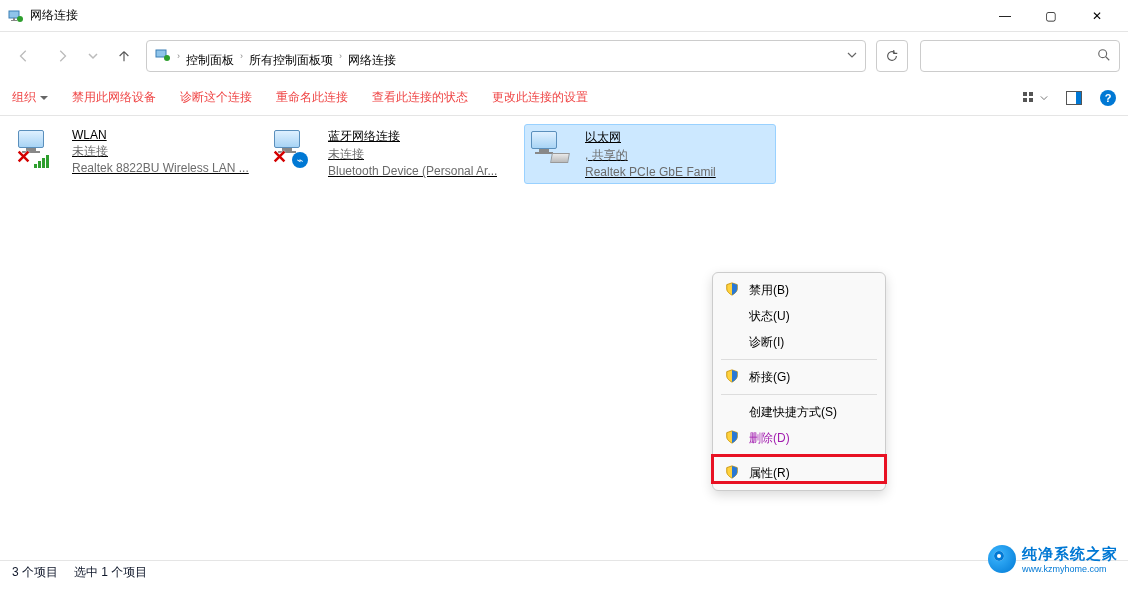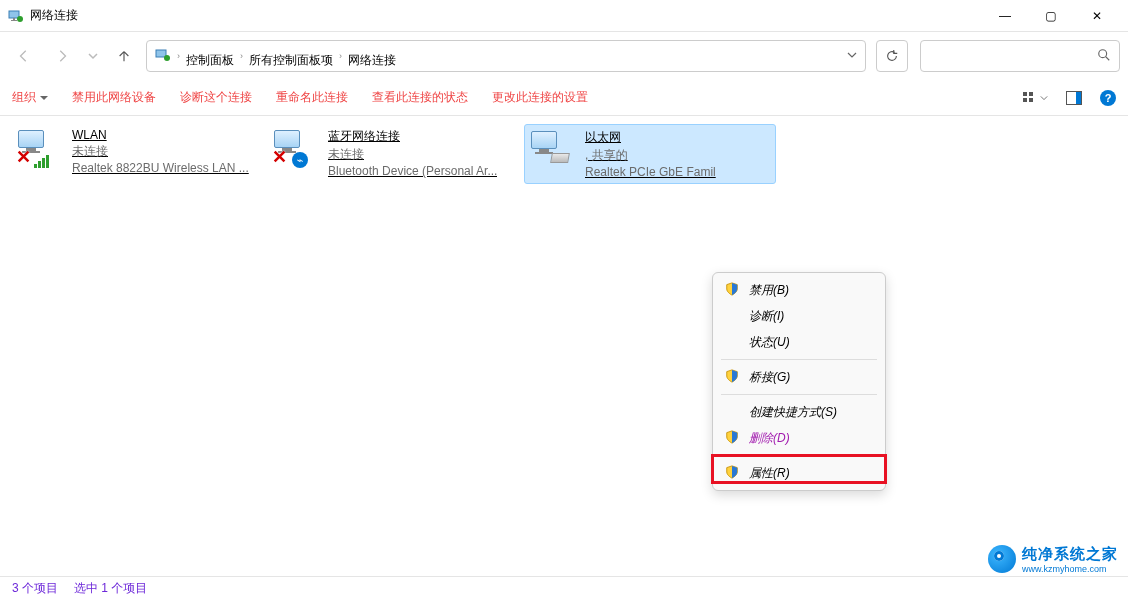--- a/index.html
+++ b/index.html
@@ -31,28 +31,28 @@
 .content { position: relative; height: 460px; padding: 8px 12px; display: flex; gap: 4px; align-items: flex-start; }
 .conn-item { width: 252px; display: flex; gap: 8px; padding: 4px; border-radius: 3px; }
 .conn-item.selected { background: #cce8ff; border: 1px solid #99d1ff; }
 .conn-icon { width: 48px; height: 42px; position: relative; flex-shrink: 0; }
 .conn-text { display: flex; flex-direction: column; gap: 1px; min-width: 0; text-decoration: underline; }
 .conn-name { color: #000; white-space: nowrap; overflow: hidden; text-overflow: ellipsis; }
 .conn-status { color: #6b6b6b; white-space: nowrap; overflow: hidden; text-overflow: ellipsis; }
 .conn-device { color: #6b6b6b; white-space: nowrap; overflow: hidden; text-overflow: ellipsis; }
 
 .ctx-menu { position: absolute; left: 712px; top: 156px; width: 174px; background: #f9f9f9; border: 1px solid #ccc; border-radius: 6px; box-shadow: 0 4px 12px rgba(0,0,0,0.15); padding: 4px 0; z-index: 10; }
-.ctx-item { height: 26px; display: flex; align-items: center; padding: 0 12px; gap: 8px; font-size: 12px; font-style: italic; }
+.ctx-item { height: 26px; display: flex; align-items: center; padding: 0 12px; gap: 8px; font-size: 12px; }
 .ctx-item.disabled { color: #a21caf; }
 .ctx-sep { height: 1px; background: #ddd; margin: 4px 8px; }
 .ctx-icon { width: 16px; height: 16px; flex-shrink: 0; }
 .shield { width: 14px; height: 14px; }
 .red-box { position: absolute; border: 3px solid #e81123; left: 711px; top: 338px; width: 176px; height: 30px; z-index: 20; pointer-events: none; }
 
-.statusbar { position: absolute; bottom: 0; left: 0; right: 0; height: 24px; border-top: 1px solid #e5e5e5; display: flex; align-items: center; padding: 4px 12px; gap: 16px; font-size: 12px; color: #6d28d9; }
+.statusbar { position: absolute; bottom: 16px; left: 0; right: 0; height: 24px; border-top: 1px solid #e5e5e5; display: flex; align-items: center; padding: 4px 12px; gap: 16px; font-size: 12px; color: #0f172a; }
 
 .watermark { position: absolute; right: 10px; bottom: 26px; display: flex; gap: 6px; }
 .watermark .wm-logo { width: 28px; height: 28px; border-radius: 50%; background: radial-gradient(circle at 35% 35%, #3db7ff, #0078d4); position: relative; }
 .watermark .wm-logo::after { content:""; position:absolute; width:10px; height:10px; background:#fff; border-radius:50%; left:6px; top:6px; box-shadow: 0 0 0 3px #0078d4 inset; }
 .watermark .wm-text-cn { font-size: 15px; font-weight: bold; color: #0078d4; letter-spacing: 1px; }
 .watermark .wm-text-en { font-size: 9px; color: #0078d4; }
 
 
 .nic-draw { position: relative; width: 48px; height: 40px; }
 .nic-monitor { position:absolute; width:26px; height:18px; background: linear-gradient(#dff0ff,#a8d4f5); border:1px solid #5a8fbc; border-radius:2px; left:2px; top:2px; }
@@ -233,25 +233,25 @@
   <div class="ctx-menu">
     <div class="ctx-item">
       <span class="ctx-icon"><svg class="shield" viewBox="0 0 16 16">
             <path d="M8 1 L14 3 V8 C14 12 8 15 8 15 C8 15 2 12 2 8 V3 Z" fill="#ffd23e" stroke="#c79000"></path>
             <path d="M8 1 L14 3 V8 C14 12 8 15 8 15 V1 Z" fill="#2978d4"></path>
           </svg></span>
       <span>禁用(B)</span>
     </div>
     <div class="ctx-item">
       <span class="ctx-icon"></span>
+      <span>状态(U)</span>
+    </div>
+    <div class="ctx-item">
+      <span class="ctx-icon"></span>
       <span>诊断(I)</span>
-    </div>
-    <div class="ctx-item">
-      <span class="ctx-icon"></span>
-      <span>状态(U)</span>
     </div>
     <div class="ctx-sep"></div>
     <div class="ctx-item">
       <span class="ctx-icon"><svg class="shield" viewBox="0 0 16 16">
             <path d="M8 1 L14 3 V8 C14 12 8 15 8 15 C8 15 2 12 2 8 V3 Z" fill="#ffd23e" stroke="#c79000"></path>
             <path d="M8 1 L14 3 V8 C14 12 8 15 8 15 V1 Z" fill="#2978d4"></path>
           </svg></span>
       <span>桥接(G)</span>
     </div>
     <div class="ctx-sep"></div>

